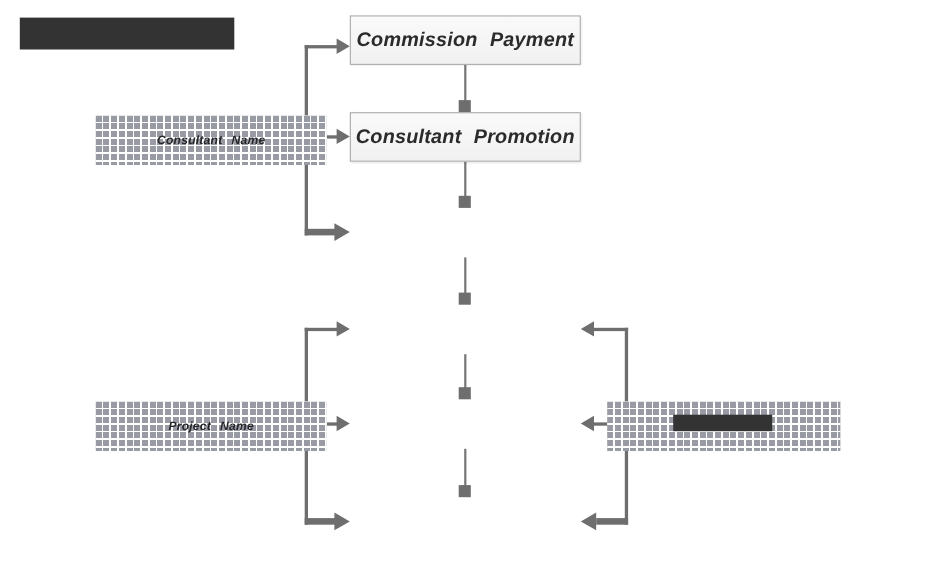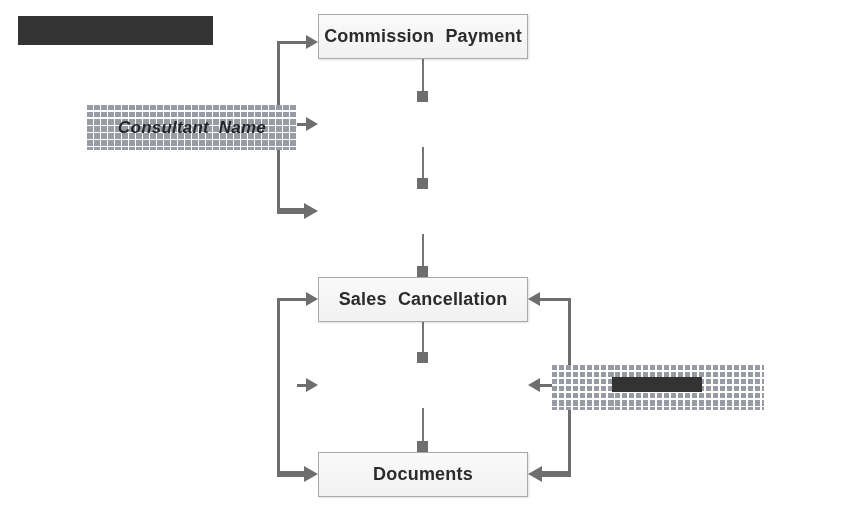--- a/index.html
+++ b/index.html
@@ -10,34 +10,34 @@
   
   .node{
     position:absolute;left:318px;width:208px;height:43px;
     border:1px solid #a9a9a9;
     background:linear-gradient(180deg,#fafafa 0%,#f1f1f1 100%);
     box-shadow:1px 1px 2px rgba(0,0,0,0.12);
     display:flex;align-items:center;justify-content:center;
     z-index:3;
   }
   .node span{
-    font-weight:600;font-size:18px;color:#2b2b2b;
+    font-style:italic;font-weight:600;font-size:18px;color:#2b2b2b;
     letter-spacing:.2px;word-spacing:6px;white-space:nowrap;
   }
   
   .hatch{
     position:absolute;width:210px;height:45px;z-index:2;
     background-color:#989ba3;
     background-image:
       repeating-linear-gradient(to right,transparent 0 5.5px,#ffffff 5.5px 7px),
       repeating-linear-gradient(to bottom,transparent 0 5.5px,#ffffff 5.5px 7px);
     display:flex;align-items:center;justify-content:center;
   }
   .hatch span{
-    font-style:italic;font-weight:700;font-size:17px;color:#26262a;
+    font-style:italic;font-weight:700;font-size:11px;color:#26262a;
     letter-spacing:.2px;word-spacing:5px;white-space:nowrap;
   }
   
   .vline{position:absolute;width:3px;background:#6e6e6e;z-index:1;}
   .hline{position:absolute;height:3px;background:#6e6e6e;z-index:1;}
   .hline.thick{height:6px;}
   .interline{position:absolute;left:422px;width:2px;background:#757575;z-index:1;}
   .sq{position:absolute;left:417px;width:11px;height:11px;background:#6e6e6e;z-index:1;}
   .arr{position:absolute;width:0;height:0;z-index:1;}
   .arr.r{border-top:7px solid transparent;border-bottom:7px solid transparent;border-left:12px solid #6e6e6e;}
@@ -89,28 +89,28 @@
   <div class="hline" style="left:540px;top:298px;width:31px"></div>
   <div class="arr l" style="left:528px;top:292px"></div>
   <div class="hline" style="left:540px;top:384px;width:12px"></div>
   <div class="arr l" style="left:528px;top:378px"></div>
   <div class="hline thick" style="left:542px;top:471px;width:29px"></div>
   <div class="arr l big" style="left:528px;top:466px"></div>
 
   <div class="hatch" style="left:87px;top:105px">
     <span>Consultant Name</span>
   </div>
+  <div class="hatch" style="left:87px;top:365px">
+    <span>Project Name</span>
+  </div>
   <div class="hatch" style="left:552px;top:365px;width:212px">
   </div>
 
   <div class="redact" style="left:612px;top:377px;width:90px;height:15px"></div>
 
   <div class="node" style="top:14px">
     <span>Commission Payment</span>
   </div>
-  <div class="node" style="top:277px">
-    <span>Sales Cancellation</span>
-  </div>
-  <div class="node" style="top:452px">
-    <span>Documents</span>
+  <div class="node" style="top:102px">
+    <span>Consultant Promotion</span>
   </div>
 
 </div>
 
 </body></html>

